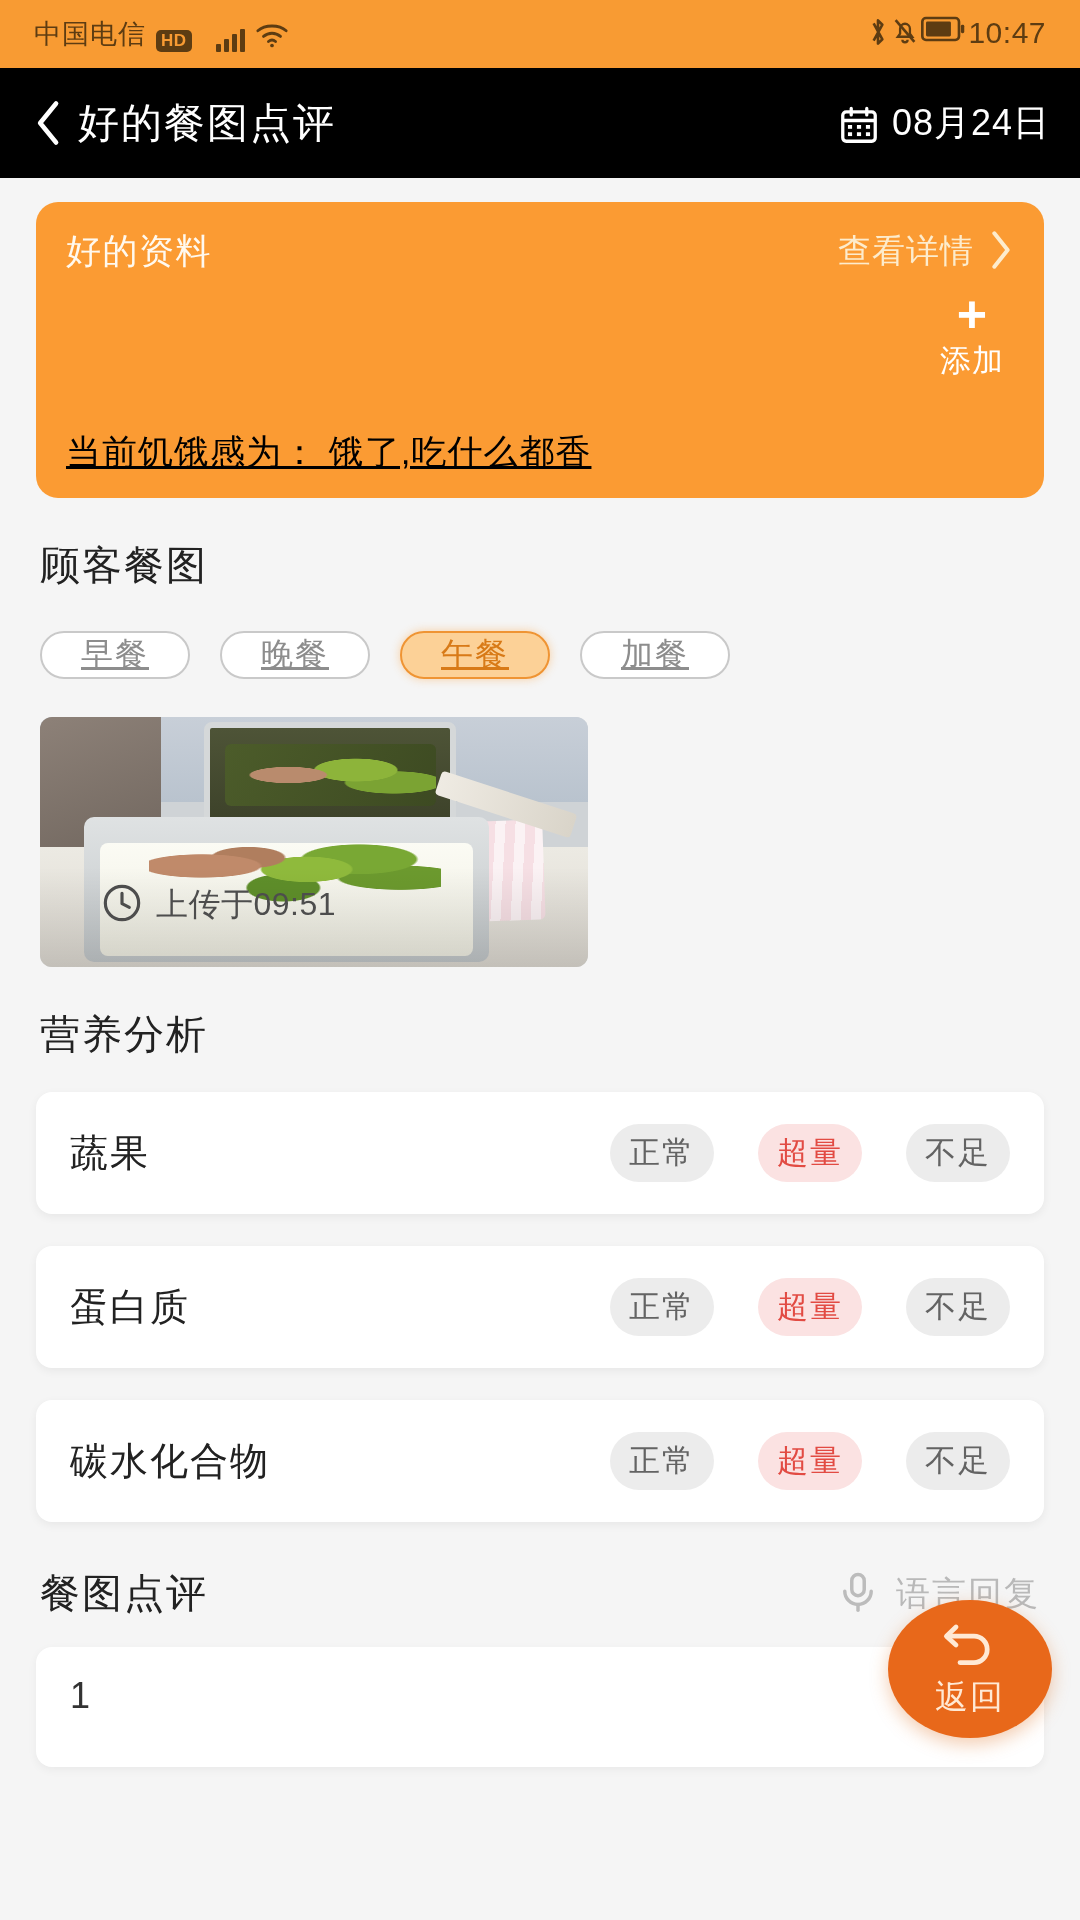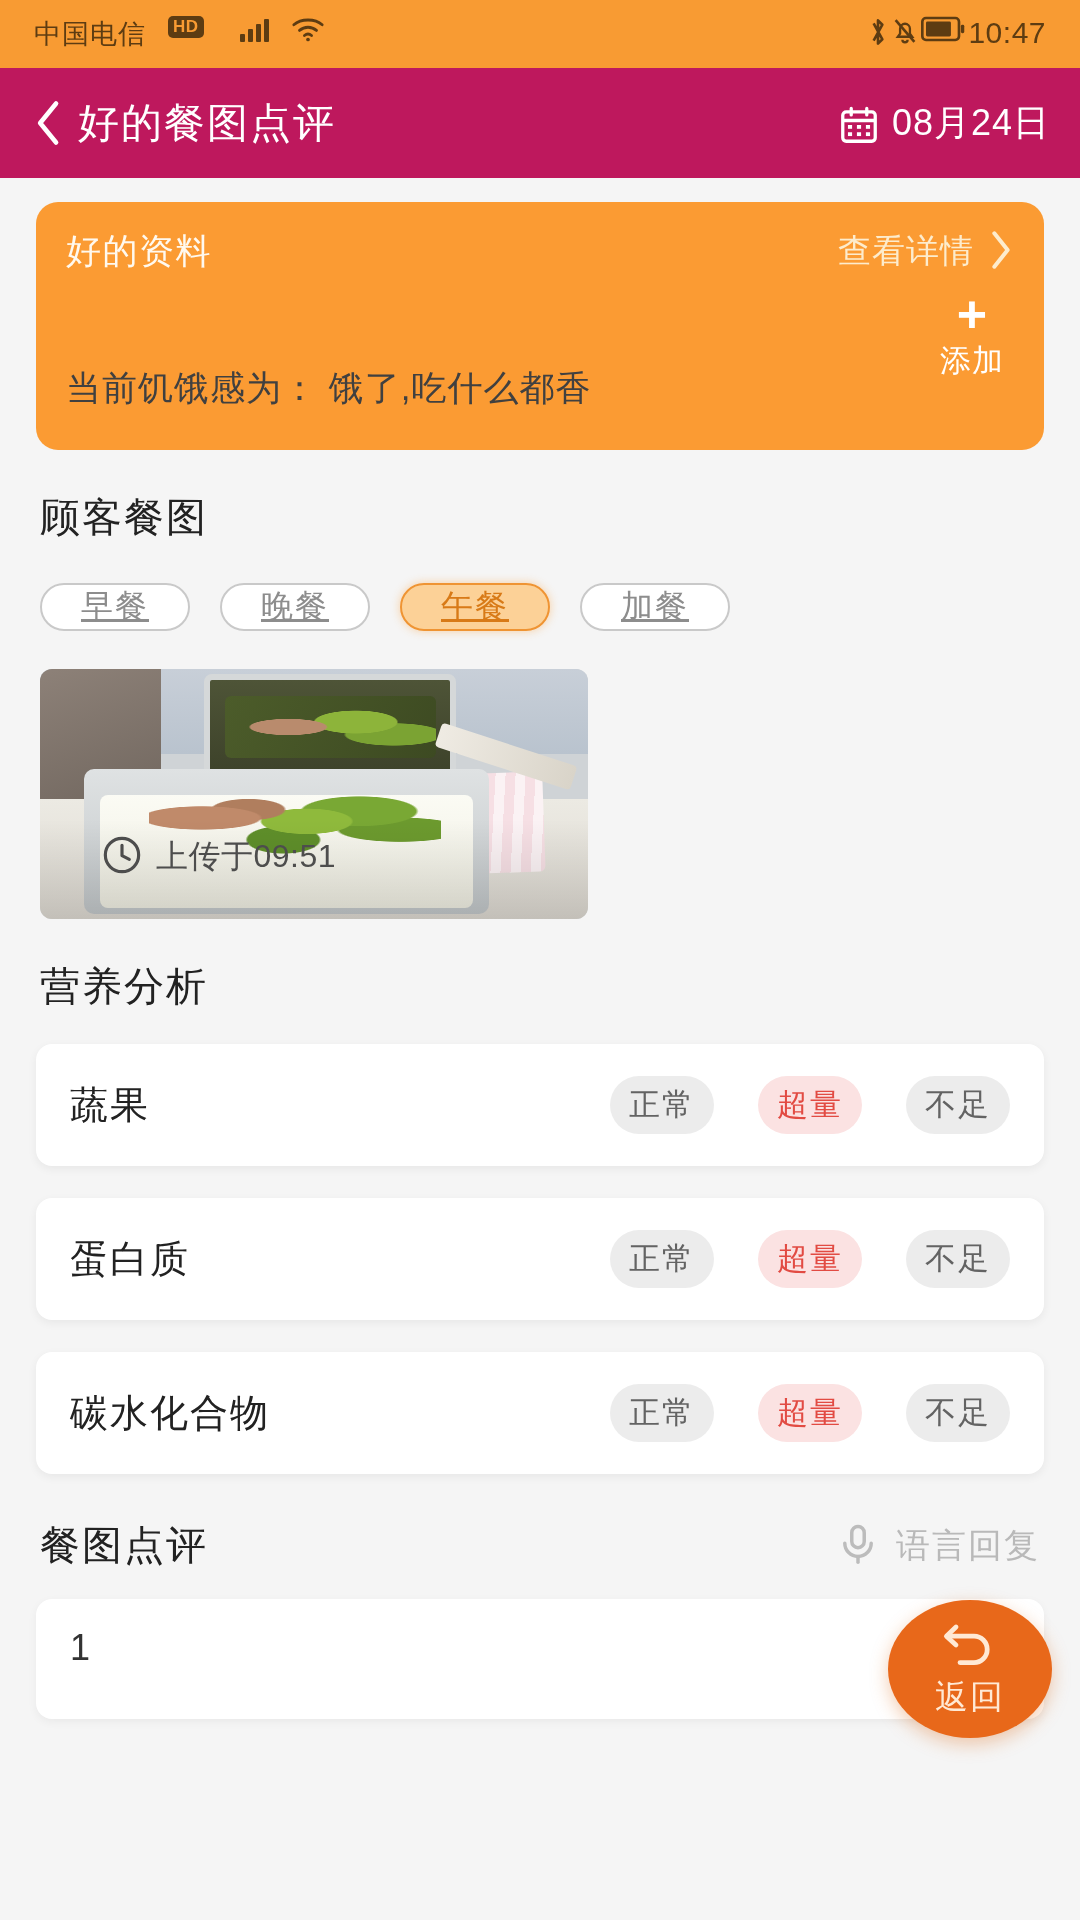--- a/index.html
+++ b/index.html
@@ -10,65 +10,65 @@
     overflow:hidden;
   }
   .phone { position:relative; width:1080px; height:1920px; background:#f5f5f5; }
 
   
   .statusbar {
     height:68px; background:#f89b33;
     display:flex; align-items:center;
     padding:0 34px; color:#5a3a10;
   }
-  .sb-left { display:flex; align-items:flex-start; gap:22px; }
+  .sb-left { display:flex; align-items:flex-end; gap:10px; }
   .carrier { font-size:27px; color:#5d3c12; letter-spacing:1px; }
   .hd-badge {
     font-size:17px; font-weight:bold; color:#f89b33;
     background:#5d3c12; border-radius:5px;
     padding:1px 5px; line-height:1.15; letter-spacing:0.5px;
   }
   .bars { display:flex; align-items:flex-end; gap:3px; height:26px; margin-left:14px;}
   .bars i { display:block; width:5px; background:#5d3c12; border-radius:1px;}
   .bars i:nth-child(1){height:8px}.bars i:nth-child(2){height:13px}
   .bars i:nth-child(3){height:18px}.bars i:nth-child(4){height:23px}
   .sb-right { margin-left:auto; display:flex; align-items:flex-start; gap:3px;}
   .clock-time { font-size:30px; color:#5d3c12; letter-spacing:0.5px; }
   .ico { display:block; }
 
   
   .header {
-    height:110px; background:#be185d;
+    height:110px; background:#000000;
     display:flex; align-items:center;
     padding:0 30px 0 34px;
   }
   .back-chevron { width:30px; height:46px; flex:none; margin-right:14px; }
   .header-title { font-size:41px; color:#fff; letter-spacing:2px; }
   .header-right { margin-left:auto; display:flex; align-items:flex-end; gap:14px; }
   .header-date { font-size:36px; color:#fff; letter-spacing:1px;}
 
   
   .info-card {
     margin:24px 36px 0 36px; background:#fb9b33;
     border-radius:22px; padding:26px 30px 30px 30px;
-    position:relative; height:248px;
+    position:relative; height:296px;
   }
   .ic-row1 { display:flex; align-items:center; }
   .ic-title { font-size:35px; color:#fff9ef; letter-spacing:1.5px;}
   .ic-detail-wrap { margin-left:auto; display:flex; align-items:center; gap:14px;}
   .ic-detail { font-size:33px; color:#fdeccd; letter-spacing:1px;}
   .add-btn {
     position:absolute; right:40px; top:92px;
     display:flex; flex-direction:column; align-items:center; gap:4px;
   }
   .plus-glyph { font-size:52px; color:#fff; line-height:0.8; font-weight:bold;}
   .add-label { font-size:31px; color:#fff; letter-spacing:1px;}
   .ic-hunger {
-    position:absolute; left:30px; bottom:38px;
-    font-size:35px; color:#404040; letter-spacing:1px; white-space:nowrap;
+    position:absolute; left:30px; bottom:22px;
+    font-size:35px; color:#000000; letter-spacing:1px; white-space:nowrap;text-decoration:underline;
   }
 
   
   .section-title {
     font-size:40px; color:#222; letter-spacing:2px;
     margin:40px 0 0 40px; font-weight:500;
   }
 
   
   .tabs { display:flex; gap:30px; margin:38px 0 0 40px; }

